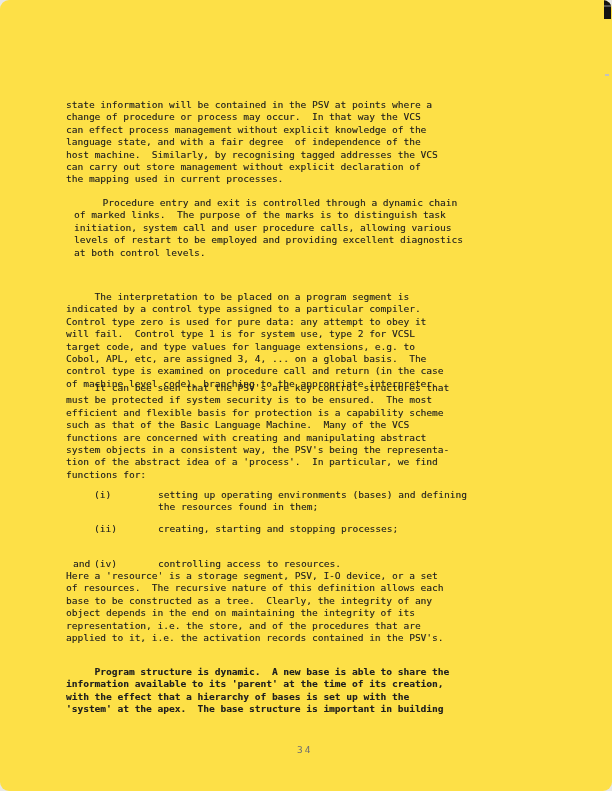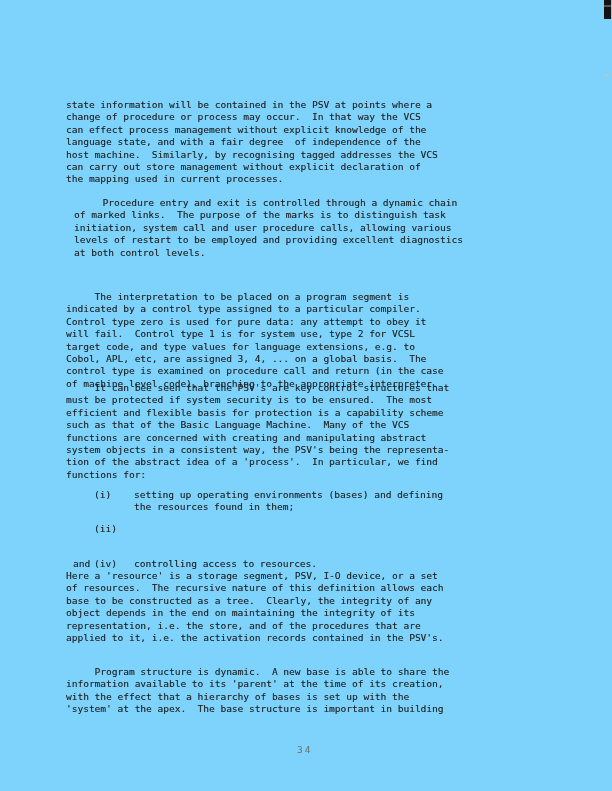--- a/index.html
+++ b/index.html
@@ -4,41 +4,42 @@
 <style>
   html, body {
     margin: 0;
     padding: 0;
     background: #e8e8e6;
   }
   .page {
     position: relative;
     width: 612px;
     height: 791px;
-    background: #7dd3fc;
+    background: #fde047;
     overflow: hidden;
     font-family: "DejaVu Sans Mono", "Liberation Mono", monospace;
     color: #1e1e1e;
+    border-radius: 9px;
   }
   .para {
     position: absolute;
     left: 66px;
     font-size: 9.5px;
     line-height: 12.4px;
     white-space: pre;
     letter-spacing: 0px;
     color: #1e1e1e;
     text-shadow: 0.3px 0.3px 0 rgba(25,25,25,0.35);
   }
   .p1 { top: 99px; }
   .p2 { top: 197px; margin-left: 8px; }
   .p3 { top: 271px; margin-top: 20px; }
   .p4 { top: 382px; }
   .p5 { top: 570px; }
-  .p6 { top: 666px; }
+  .p6 { top: 666px; font-weight: bold; }
 
   .list-row {
     position: absolute;
     left: 66px;
     display: flex;
     align-items: flex-start;
     font-size: 9.5px;
     line-height: 12.4px;
     text-shadow: 0.3px 0.3px 0 rgba(25,25,25,0.35);
   }
@@ -47,20 +48,21 @@
     padding-left: 7px;
     box-sizing: border-box;
     white-space: pre;
   }
   .list-row .marker {
     width: 40px;
     white-space: pre;
   }
   .list-row .item-text {
     white-space: pre;
+    margin-left: 24px;
   }
   .row-i   { top: 489px; }
   .row-ii  { top: 523px; justify-content: space-between; }
   .row-iii { top: 540px; }
   .row-iv  { top: 558px; }
 
   .page-number {
     position: absolute;
     left: 270px;
     top: 744px;
@@ -137,20 +139,21 @@
 
   <div class="list-row row-i">
     <span class="prefix"></span>
     <span class="marker">(i)</span>
     <span class="item-text">setting up operating environments (bases) and defining
 the resources found in them;</span>
   </div>
   <div class="list-row row-ii">
     <span class="prefix"></span>
     <span class="marker">(ii)</span>
+    <span class="item-text">creating, starting and stopping processes;</span>
   </div>
   <div class="list-row row-iv">
     <span class="prefix">and</span>
     <span class="marker">(iv)</span>
     <span class="item-text">controlling access to resources.</span>
   </div>
 
   <div class="para p5">Here a 'resource' is a storage segment, PSV, I-O device, or a set
 of resources.  The recursive nature of this definition allows each
 base to be constructed as a tree.  Clearly, the integrity of any

